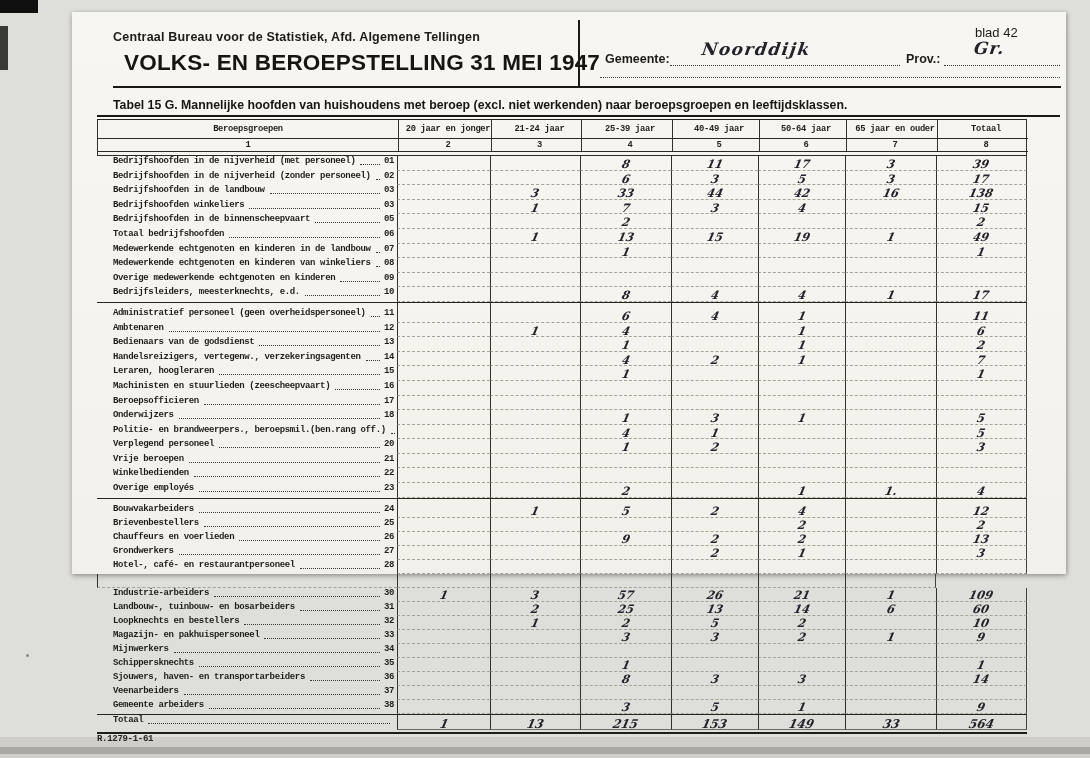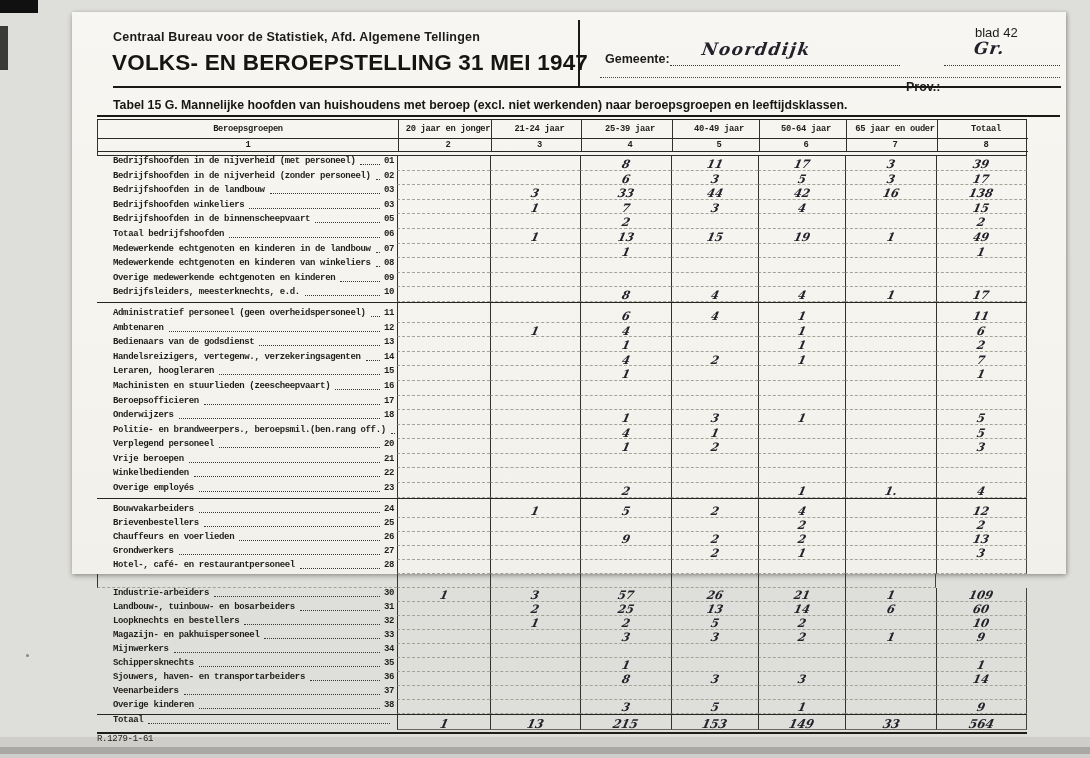--- a/index.html
+++ b/index.html
@@ -16,29 +16,29 @@
   .mark-dot{position:absolute;left:26px;top:654px;width:3px;height:3px;background:#8a8882;border-radius:50%;}
   .bottom-band{position:absolute;left:0;top:747px;width:1090px;height:7px;background:#a9a8a4;}
   .below-paper{position:absolute;left:0;top:737px;width:1090px;height:21px;background:#cfcecA;}
 
   .paper{
     position:absolute;left:72px;top:12px;width:994px;height:562px;
     background:linear-gradient(180deg,#f7f6f2 0%,#f4f3ee 60%,#f1f0ea 100%);
     box-shadow:0 2px 5px rgba(0,0,0,.30), 2px 0 3px rgba(0,0,0,.12);
   }
   .org{position:absolute;left:41px;top:18px;font-weight:700;font-size:12.5px;letter-spacing:.2px;color:#1c1b18;}
-  .doc-title{position:absolute;left:40px;top:38px;font-weight:700;font-size:22.5px;letter-spacing:.2px;color:#161512;white-space:nowrap;}
+  .doc-title{position:absolute;left:52px;top:38px;font-weight:700;font-size:22.5px;letter-spacing:.2px;color:#161512;white-space:nowrap;}
   .title-rule{position:absolute;left:41px;top:74px;width:948px;border-top:2.6px solid #1a1915;}
   .vdivider{position:absolute;left:506px;top:8px;height:66px;border-left:2px solid #1a1915;}
   .blad{position:absolute;left:903px;top:13px;font-weight:400;font-size:13px;color:#1c1b18;}
 
   .gemeente-label{position:absolute;left:533px;top:40px;font-weight:700;font-size:12.5px;color:#1c1b18;}
   .gem-dots{position:absolute;left:598px;top:40px;width:230px;border-bottom:1.7px dotted #3a3834;height:13px;}
   .gemeente-value{position:absolute;left:630px;top:27px;font-family:"DejaVu Serif",serif;font-style:italic;font-weight:600;font-size:17px;letter-spacing:1.5px;color:#23222a;transform:skewX(-8deg);}
-  .prov-label{position:absolute;left:834px;top:40px;font-weight:700;font-size:12.5px;color:#1c1b18;margin-top:28px;}
+  .prov-label{position:absolute;left:834px;top:40px;font-weight:700;font-size:12.5px;color:#1c1b18;}
   .prov-dots{position:absolute;left:872px;top:40px;width:116px;border-bottom:1.7px dotted #3a3834;height:13px;}
   .prov-value{position:absolute;left:902px;top:26px;font-family:"DejaVu Serif",serif;font-style:italic;font-weight:600;font-size:17px;letter-spacing:1px;color:#23222a;transform:skewX(-8deg);}
   .dotted-long{position:absolute;left:528px;top:55px;width:460px;border-bottom:1.7px dotted #4a4844;height:10px;}
 
   .caption{position:absolute;left:41px;top:86px;font-weight:700;font-size:12.3px;color:#181713;white-space:nowrap;}
   .caption-rule{position:absolute;left:25px;top:103px;width:963px;border-top:2.4px solid #1a1915;}
 
   
   .ctable{position:absolute;left:25px;top:107px;width:930px;}
   .ctable *{box-sizing:border-box;}
@@ -66,21 +66,21 @@
   .gsep{border-top:1.8px solid #26251f;height:0;}
 
   .hw{font-family:"DejaVu Serif",serif;font-style:italic;font-weight:600;font-size:11.5px;
     line-height:1;color:#23222a;transform:skewX(-12deg);margin-bottom:-1px;}
   .trow{height:16px;border-top:1.9px solid #26251f;}
   .trow .num-cell{border-bottom:1px solid #6b6860;}
   .trow .hw{font-size:12px;}
   .endline{margin-top:2px;border-top:2.3px solid #1e1d1a;height:0;}
 
   .formcode{position:absolute;left:25px;top:722px;font-family:"Liberation Mono",monospace;
-    font-weight:400;font-size:9px;letter-spacing:-.3px;color:#26251f;}
+    font-weight:700;font-size:9px;letter-spacing:-.3px;color:#26251f;}
 </style>
 </head>
 <body>
 
 <div class="stage">
   <div class="mark-corner"></div>
   <div class="mark-left"></div>
   <div class="below-paper"></div>
   <div class="bottom-band"></div>
   <div class="mark-dot"></div>
@@ -1179,21 +1179,21 @@
               </div>
               <div class="cell num-cell">
                 <span class="hw"></span>
               </div>
               <div class="cell num-cell last">
                 <span class="hw"></span>
               </div>
             </div>
             <div class="grid row">
               <div class="cell label-cell">
-                <span class="lbl">Overige kinderen</span>
+                <span class="lbl">Gemeente arbeiders</span>
                 <span class="dots"></span>
                 <span class="rownum">38</span>
               </div>
               <div class="cell num-cell">
                 <span class="hw"></span>
               </div>
               <div class="cell num-cell">
                 <span class="hw"></span>
               </div>
               <div class="cell num-cell">

